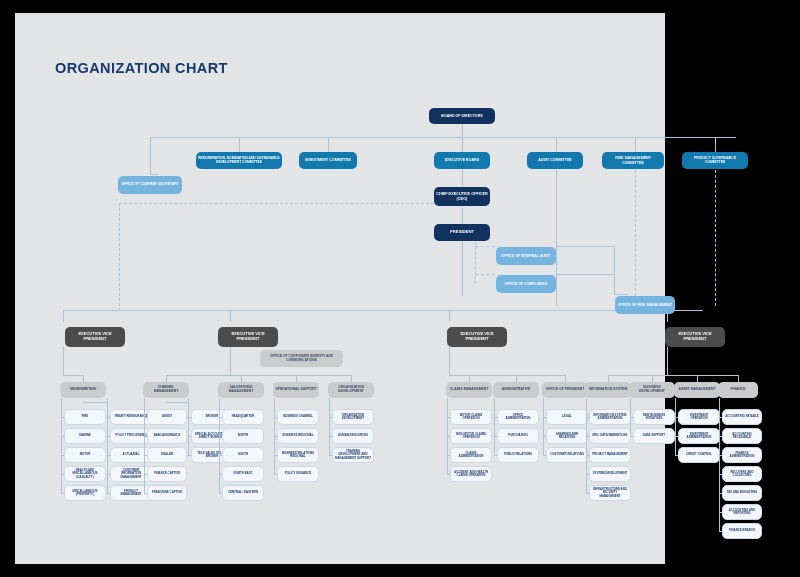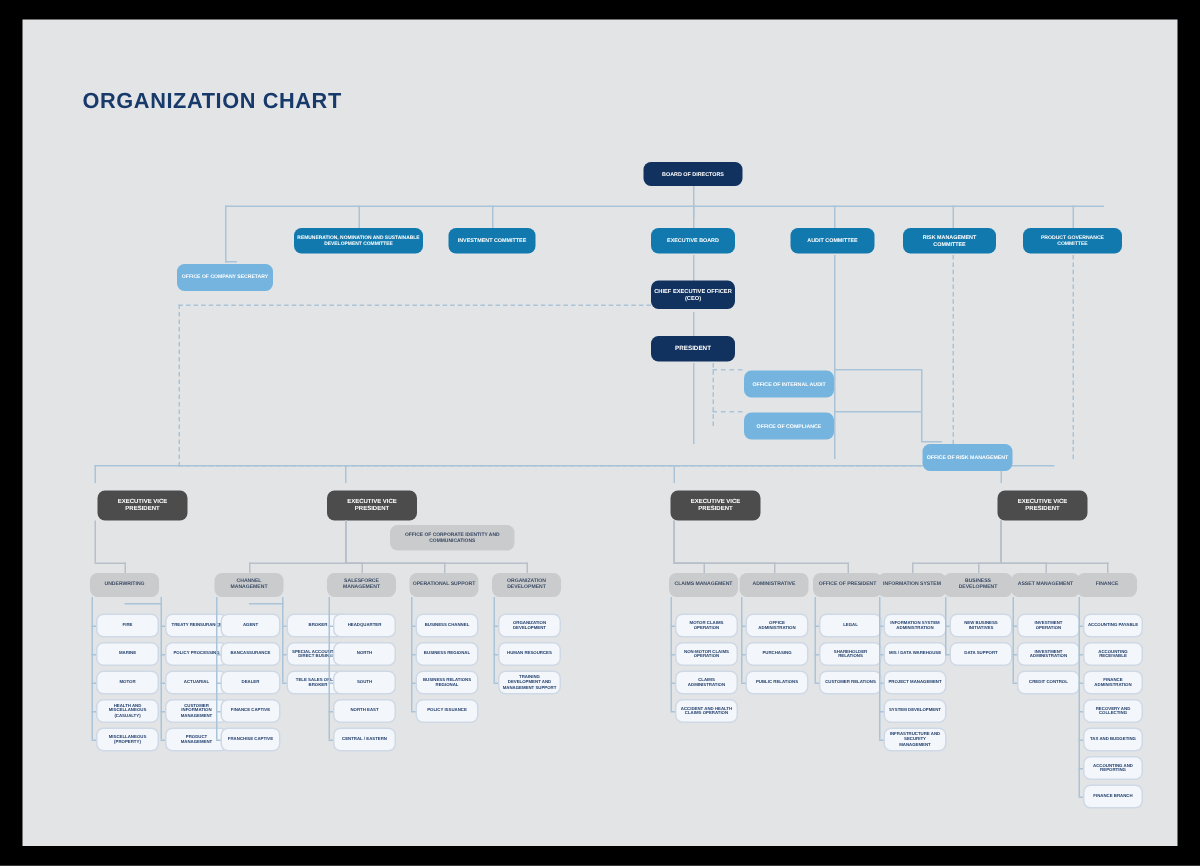--- a/index.html
+++ b/index.html
@@ -1,17 +1,17 @@
 <!DOCTYPE html>
 <html><head>
 <meta charset="utf-8">
 <style>
   html,body{margin:0;padding:0;background:#000;}
   body{width:800px;height:577px;overflow:hidden;font-family:"Liberation Sans",sans-serif;}
-  #canvas{position:absolute;left:15px;top:13px;width:770px;height:551px;background:#e3e4e6;}
+  #canvas{position:absolute;left:15px;top:13px;width:650px;height:551px;background:#e3e4e6;}
   #chart-title{position:absolute;left:40px;top:47px;font-size:14.5px;font-weight:bold;color:#173a6b;letter-spacing:.4px;}
 
   .node{position:absolute;box-sizing:border-box;border-radius:5px;display:flex;align-items:center;justify-content:center;text-align:center;line-height:1.15;padding:1px 2px;}
   .t-navy{background:#11315e;color:#fff;font-weight:bold;}
   .t-blue{background:#1279ae;color:#fff;font-weight:bold;}
   .t-lblue{background:#74b4de;color:#fff;font-weight:bold;}
   .t-gray{background:#4c4c4c;color:#fff;font-weight:bold;}
   .t-lgray{background:#c9cbcd;color:#3a4a63;font-weight:bold;}
   .t-white{background:#f3f6fa;color:#23406e;font-weight:bold;border:1px solid #cfd9e6;}
 

